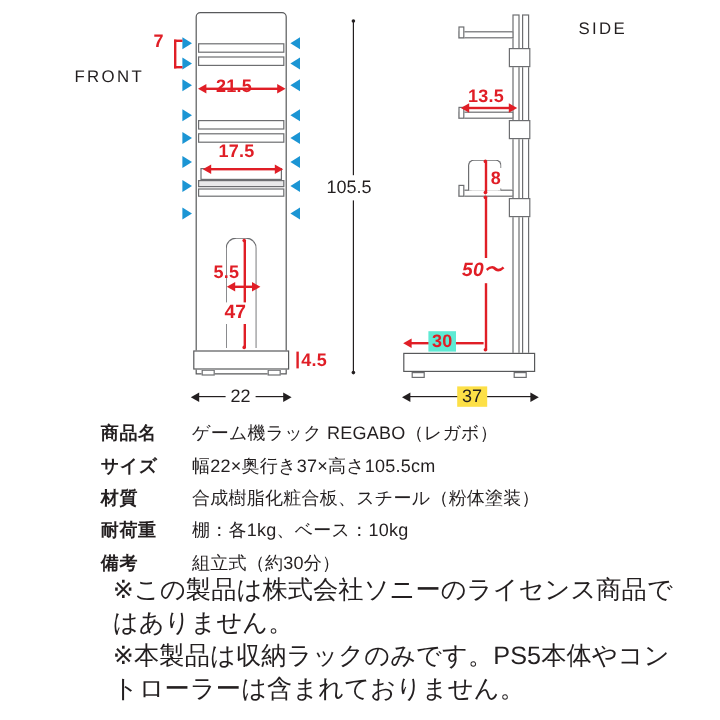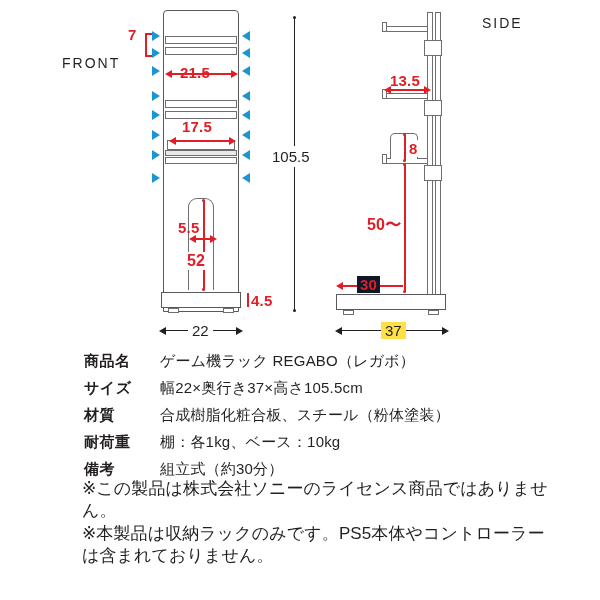--- a/index.html
+++ b/index.html
@@ -52,21 +52,21 @@
   
   .spec{position:absolute;left:84px;top:352px;width:470px;}
   .specrow{display:flex;align-items:flex-start;margin-bottom:8px;}
   .speclabel{
     width:76px;flex:0 0 76px;font-weight:bold;font-size:15px;color:#231f20;
     letter-spacing:.5px;
   }
   .specval{font-size:15px;color:#231f20;letter-spacing:.2px;}
 
   .notes{position:absolute;left:82px;top:478px;width:480px;}
-  .note{font-size:17px;color:#231f20;line-height:1.32;letter-spacing:.1px;}
+  .note{font-size:21px;color:#231f20;line-height:1.32;letter-spacing:.1px;margin-left:12px;}
 </style>
 </head>
 <body>
 
 <div id="root">
 
   <div class="diagram">
 
     <div class="viewlabel" style="left:62px;top:15px;margin-top:40px;">FRONT</div>
 
@@ -126,21 +126,21 @@
       <div class="arw r" style="left:229px;top:137px;"></div>
 
       <div class="dimtext" style="left:178px;top:219px;">5.5</div>
       <div class="rline" style="left:193px;top:238px;width:19px;height:1.6px;"></div>
       <div class="arw l" style="left:189px;top:235px;"></div>
       <div class="arw r" style="left:210px;top:235px;"></div>
 
       <div class="rline" style="left:203px;top:200px;width:1.6px;height:90px;"></div>
       <div class="dot" style="left:202px;top:199px;"></div>
       <div class="dot" style="left:202px;top:288px;"></div>
-      <div class="dimtext big" style="left:184px;top:252px;background:#fff;padding:0 3px;">52</div>
+      <div class="dimtext big" style="left:184px;top:252px;background:#fff;padding:0 3px;">47</div>
 
       <div class="rline" style="left:247px;top:293px;width:1.6px;height:14px;"></div>
       <div class="dimtext" style="left:251px;top:292px;">4.5</div>
 
       <div class="kline" style="left:164px;top:330px;width:74px;height:1.4px;"></div>
       <div class="karw l" style="left:159px;top:327px;"></div>
       <div class="karw r" style="left:236px;top:327px;"></div>
       <div class="blacktext" style="left:188px;top:322px;background:#fff;padding:0 4px;">22</div>
     </div>
 
@@ -180,25 +180,25 @@
       <div class="arw r" style="left:424px;top:86px;"></div>
 
       <div class="rline" style="left:404px;top:135px;width:1.6px;height:26px;"></div>
       <div class="dot" style="left:403px;top:133px;"></div>
       <div class="dot" style="left:403px;top:159px;"></div>
       <div class="dimtext" style="left:407px;top:140px;background:#fff;padding:0 2px;">8</div>
 
       <div class="rline" style="left:404px;top:164px;width:1.6px;height:128px;"></div>
       <div class="dot" style="left:403px;top:163px;"></div>
       <div class="dot" style="left:403px;top:290px;"></div>
-      <div class="dimtext big" style="left:364px;top:215px;background:#fff;padding:0 3px;">50〜</div>
+      <div class="dimtext big" style="left:382px;top:215px;background:#fff;padding:0 3px;font-style:italic;">50〜</div>
 
       <div class="rline" style="left:341px;top:285px;width:62px;height:1.6px;"></div>
       <div class="arw l" style="left:336px;top:282px;"></div>
-      <div class="dimtext" style="left:357px;top:276px;background:#0f172a;padding:0 3px;">30</div>
+      <div class="dimtext" style="left:357px;top:276px;background:#5eead4;padding:0 3px;">30</div>
 
       <div class="kline" style="left:340px;top:330px;width:104px;height:1.4px;"></div>
       <div class="karw l" style="left:335px;top:327px;"></div>
       <div class="karw r" style="left:442px;top:327px;"></div>
       <div class="blacktext" style="left:381px;top:322px;background:#fde047;padding:0 4px;">37</div>
     </div>
   </div>
 
   <div class="spec">
     <div class="specrow">

